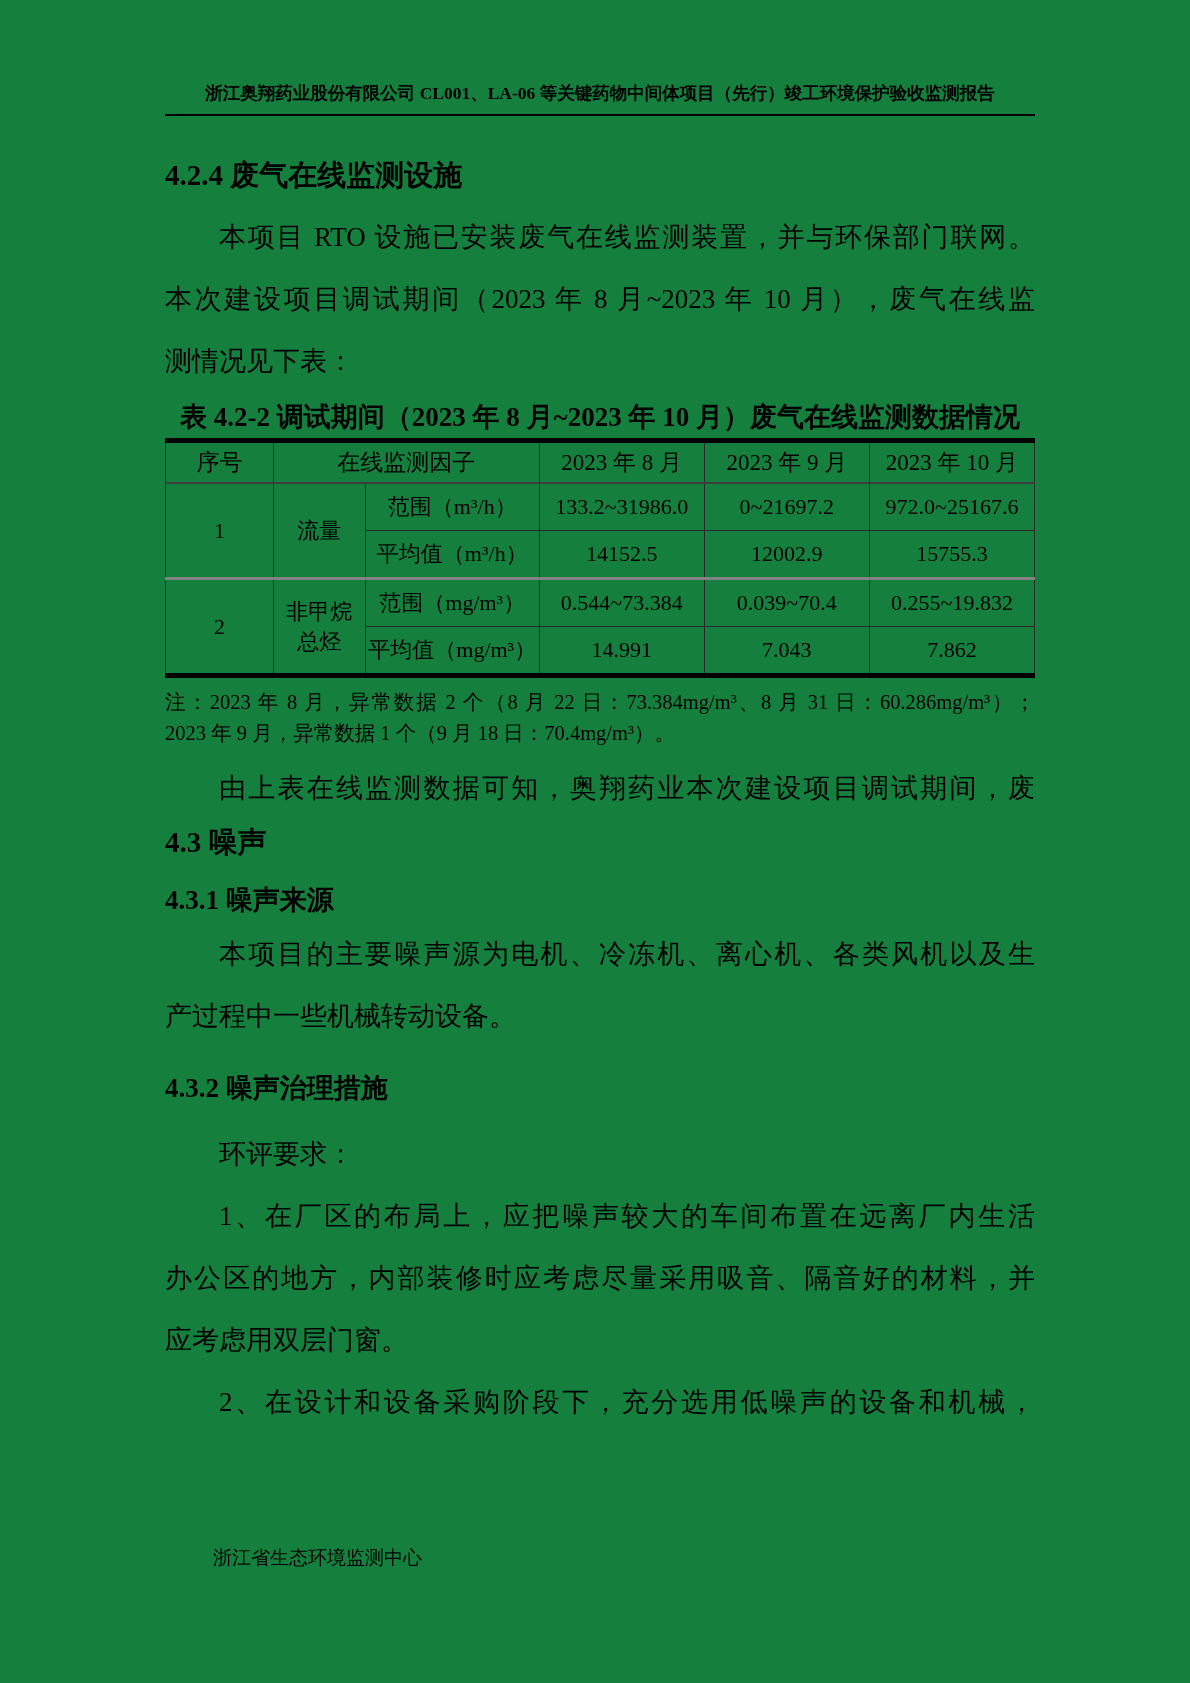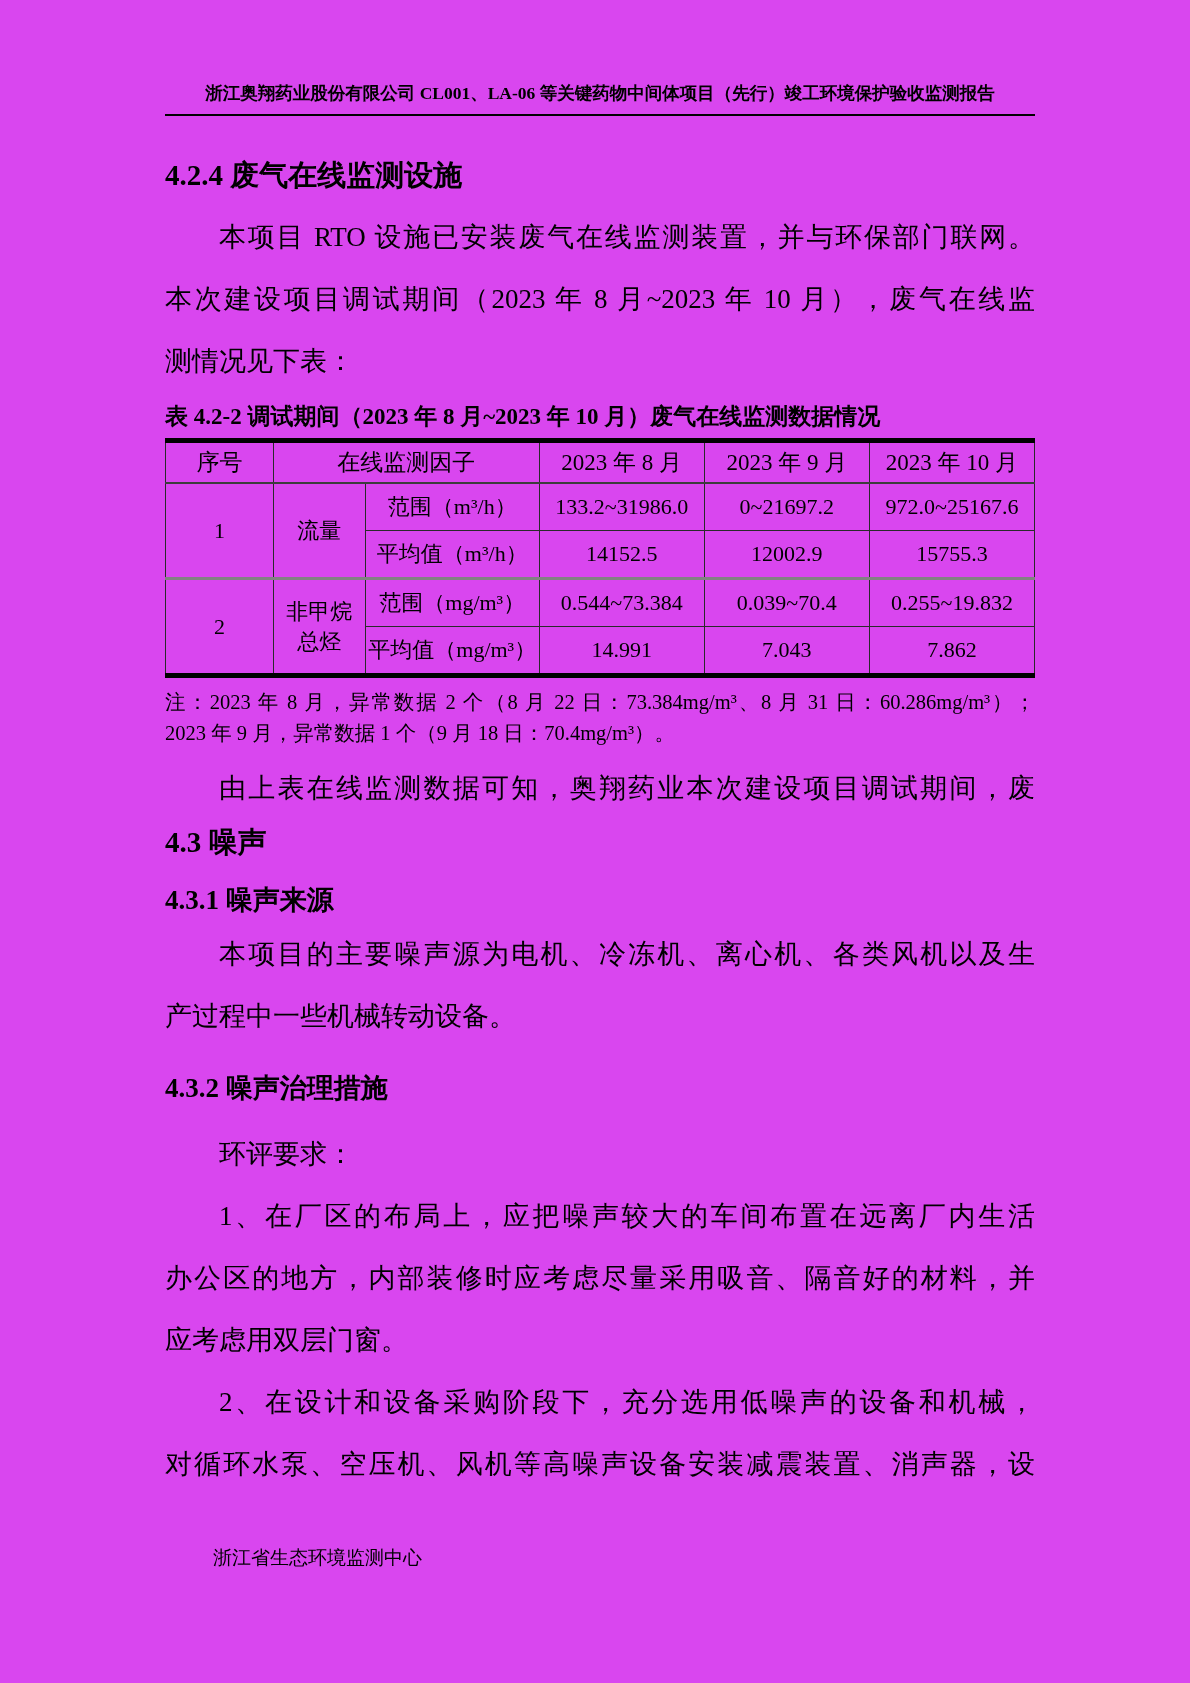--- a/index.html
+++ b/index.html
@@ -1,20 +1,20 @@
 <!DOCTYPE html>
 <html lang="zh"><head>
 <meta charset="utf-8">
 <style>
   html,body { margin:0; padding:0; background:#777; }
   .page {
     position:relative;
     width:1190px; height:1683px;
     margin:0 auto;
-    background:#d946ef;
+    background:#15803d;
     color:#000;
     font-family:"Liberation Serif","DejaVu Serif",serif;
     overflow:hidden;
   }
   .content { padding:80px 155px 0 165px; }
 
   .doc-header {
     text-align:center;
     font-size:17.5px;
     font-weight:bold;
@@ -36,22 +36,23 @@
     margin:26px 0 0 0;
   }
 
   .para { font-size:27px; line-height:62px; margin-top:14px; }
   .para .tline { text-align:justify; text-align-last:justify; }
   .para .tlast { text-align-last:left; }
   .para.indent .tline:first-child { text-indent:2em; }
   .para.justify-all .tlast { text-align-last:justify; }
 
   .caption {
-    font-size:23px;
-    font-weight:bold;
+    font-size:27px;
+    font-weight:bold;
+    text-align:center;
     line-height:30px;
     margin-top:10px;
   }
 
   .data-table {
     width:100%;
     border-collapse:collapse;
     table-layout:fixed;
     margin-top:6px;
     border-top:5px solid #000;
@@ -186,21 +187,20 @@
       </div>
 
     <div class="para indent item">
         <div class="tline">1、在厂区的布局上，应把噪声较大的车间布置在远离厂内生活</div>
         <div class="tline">办公区的地方，内部装修时应考虑尽量采用吸音、隔音好的材料，并</div>
         <div class="tline tlast">应考虑用双层门窗。</div>
       </div>
 
     <div class="para indent item justify-all">
         <div class="tline">2、在设计和设备采购阶段下，充分选用低噪声的设备和机械，</div>
-        <div class="tline tlast">对循环水泵、空压机、风机等高噪声设备安装减震装置、消声器，设</div>
       </div>
 
   </div>
 
   <div class="doc-footer">
     <span class="footer-org">浙江省生态环境监测中心</span>
   </div>
 </div>
 
 </body></html>

